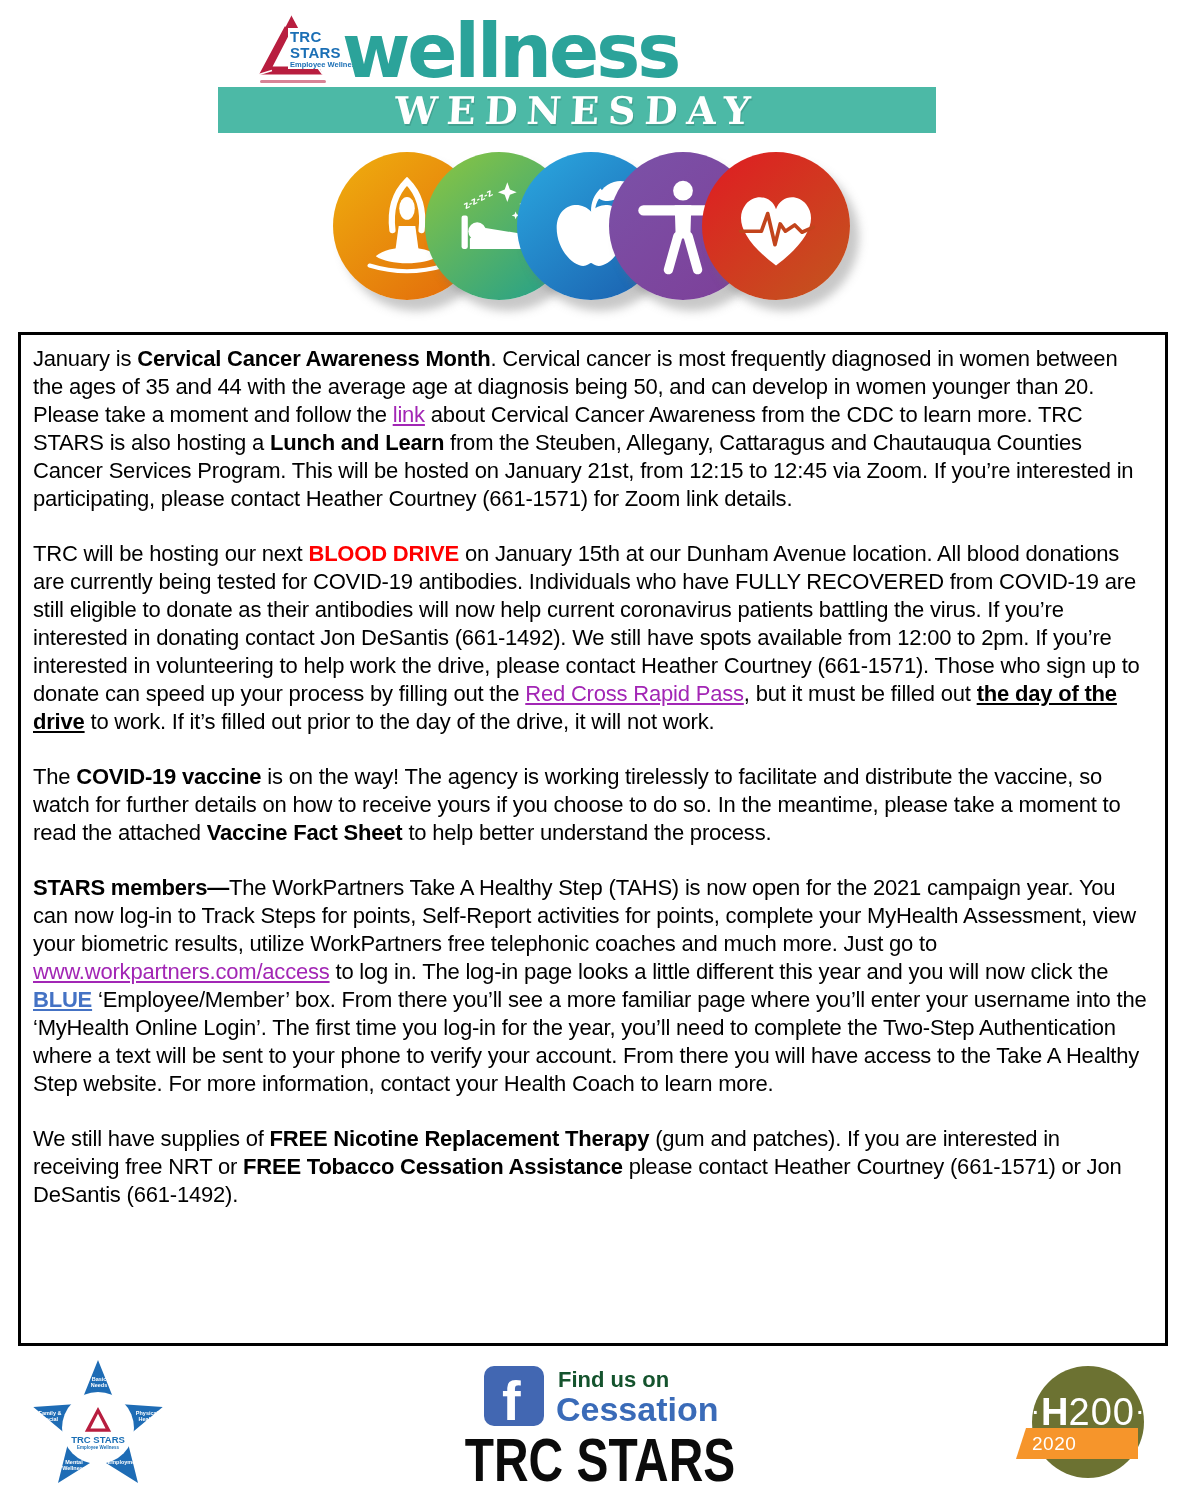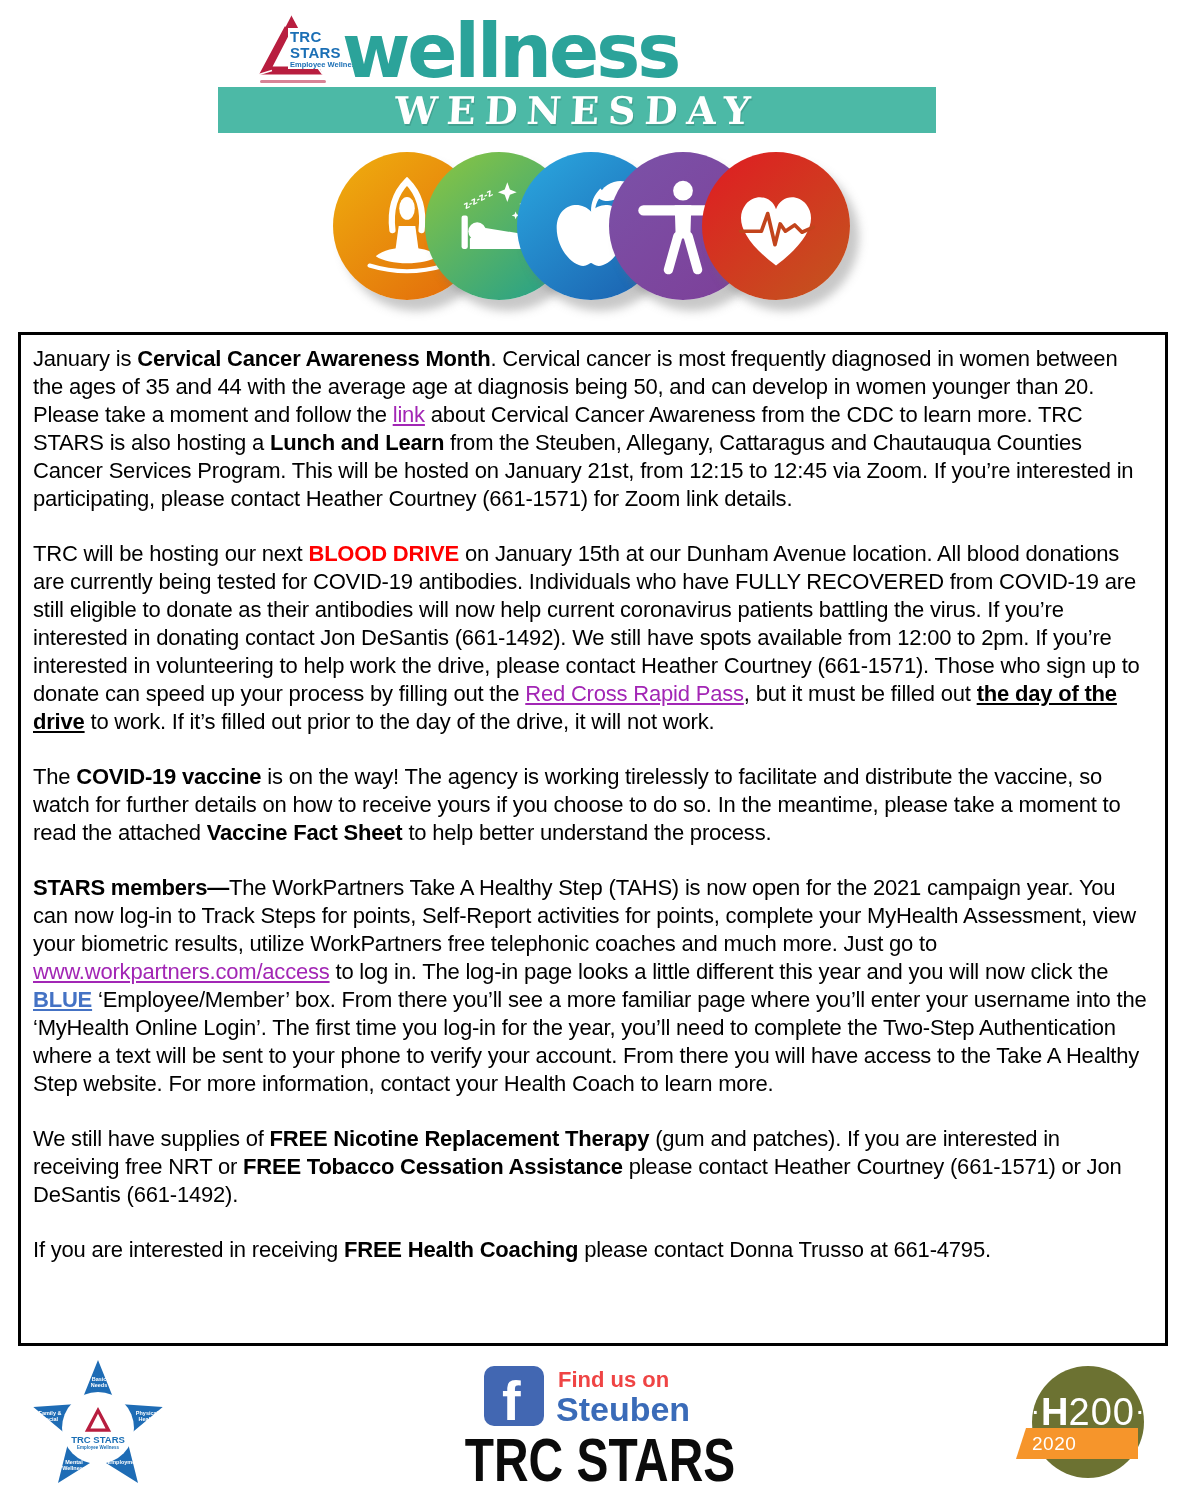--- a/index.html
+++ b/index.html
@@ -60,21 +60,21 @@
   .lbl-top{left:49px;top:20px;}
   .lbl-left{left:0px;top:54px;}
   .lbl-right{left:97px;top:54px;}
   .lbl-bl{left:24px;top:103px;}
   .lbl-br{left:74px;top:103px;}
 
   .fb-icon{position:absolute;left:484px;top:1366px;width:60px;height:60px;border-radius:10px;
            background:#4267B2;overflow:hidden;}
   .fb-icon span{position:absolute;left:18px;top:2px;color:#fff;font-weight:bold;font-size:56px;
                 font-family:"Liberation Sans", sans-serif;}
-  .fb-line1{position:absolute;left:558px;top:1367px;font-size:22px;font-weight:bold;color:#ef4444;}
+  .fb-line1{position:absolute;left:558px;top:1367px;font-size:22px;font-weight:bold;color:#14532d;}
   .fb-line2{position:absolute;left:556px;top:1390px;font-size:34px;font-weight:bold;color:#3A6BB8;}
   .trc-wordmark{position:absolute;left:430px;top:1424px;width:340px;text-align:center;
                 font-size:57px;font-weight:bold;color:#0b0b0b;letter-spacing:0px;
                 transform:scaleX(.84) scaleY(1.08);transform-origin:center top;
                 font-family:"Liberation Sans", sans-serif;}
 
   .badge-circle{position:absolute;left:1032px;top:1366px;width:112px;height:112px;border-radius:50%;
                 background:#6C7232;display:flex;align-items:center;justify-content:center;
                 padding-bottom:20px;box-sizing:border-box;z-index:1;}
   .badge-circle .dot{color:#fff;font-size:20px;font-weight:bold;margin:0 2px;}
@@ -154,21 +154,20 @@
       </svg>
     </div>
   </div>
 
   <section class="content-box">
       <p class="para"><span class="seg-plain">January is </span><span class="seg-bold">Cervical Cancer Awareness Month</span><span class="seg-plain">. Cervical cancer is most frequently diagnosed in women between the ages of 35 and 44 with the average age at diagnosis being 50, and can develop in women younger than 20. Please take a moment and follow the </span><a class="seg-link">link</a><span class="seg-plain"> about Cervical Cancer  Awareness from the CDC to learn more. TRC STARS is also hosting a </span><span class="seg-bold">Lunch and Learn</span><span class="seg-plain"> from the Steuben, Allegany, Cattaragus and Chautauqua Counties Cancer Services Program. This will be hosted on January 21st, from 12:15 to 12:45 via Zoom. If you’re interested in participating, please contact Heather Courtney (661-1571) for Zoom link details.</span></p>
       <p class="para"><span class="seg-plain">TRC will be hosting our next </span><span class="seg-bold-red">BLOOD DRIVE</span><span class="seg-plain"> on January 15th at our Dunham Avenue location. All blood donations are currently being tested for COVID-19 antibodies. Individuals who have FULLY RECOVERED from COVID-19 are still eligible to donate as their antibodies will now help current coronavirus patients battling the virus.  If you’re interested in donating contact Jon DeSantis (661-1492). We still have spots available from 12:00 to 2pm. If you’re interested in volunteering to help work the drive, please contact Heather Courtney (661-1571). Those who sign up to donate can speed up your process by filling out the </span><a class="seg-link">Red Cross Rapid Pass</a><span class="seg-plain">, but it must be filled out </span><span class="seg-bold-underline">the day of the drive</span><span class="seg-plain"> to work. If it’s filled out prior to the day of the drive, it will not work.</span></p>
       <p class="para"><span class="seg-plain">The </span><span class="seg-bold">COVID-19 vaccine</span><span class="seg-plain"> is on the way! The agency is working tirelessly to facilitate and distribute the vaccine, so watch for further details on how to receive yours if you choose to do so. In the meantime, please take a moment to read the attached </span><span class="seg-bold">Vaccine Fact Sheet</span><span class="seg-plain"> to help better understand the process.</span></p>
       <p class="para"><span class="seg-bold">STARS members—</span><span class="seg-plain">The WorkPartners Take A Healthy Step (TAHS) is now open for the 2021 campaign year. You can now log-in to Track Steps for points, Self-Report activities for points, complete your MyHealth Assessment, view your biometric results, utilize WorkPartners free telephonic coaches and much more. Just go to </span><a class="seg-link">www.workpartners.com/access</a><span class="seg-plain"> to log in. The log-in page looks a little different this year and you will now click the </span><a class="seg-link-blue">BLUE</a><span class="seg-plain"> ‘Employee/Member’ box. From there you’ll see a more familiar page where you’ll enter your username into the ‘MyHealth Online Login’. The first time you log-in for the year, you’ll need to complete the Two-Step Authentication where a text will be sent to your phone to verify your account. From there you will have access to the Take A Healthy Step website. For more information, contact your Health Coach to learn more.</span></p>
       <p class="para"><span class="seg-plain">We still have supplies of </span><span class="seg-bold">FREE Nicotine Replacement Therapy</span><span class="seg-plain"> (gum and patches). If you are interested in receiving free NRT or </span><span class="seg-bold">FREE Tobacco Cessation Assistance</span><span class="seg-plain"> please contact Heather Courtney (661-1571) or Jon DeSantis (661-1492).</span></p>
-      <p class="para"><span class="seg-plain">If you are interested in receiving </span><span class="seg-bold">FREE Health Coaching</span><span class="seg-plain"> please contact Donna Trusso at 661-4795.</span></p>
     </section>
 
   <div class="star-wrap">
     <svg class="star" viewBox="0 0 140 140">
       <polygon points="70,4 87.6,47.7 134.7,51 98.5,81.3 110,127 70,102 30,127 41.5,81.3 5.3,51 52.4,47.7" fill="#1E6CB5"></polygon>
     </svg>
     <div class="star-label lbl-top">
       <div>Basic</div>
       <div>Needs</div>
     </div>
@@ -194,21 +193,21 @@
       </svg>
       <div class="star-center-title">TRC STARS</div>
       <div class="star-center-sub">Employee Wellness</div>
     </div>
   </div>
 
   <div class="fb-icon" style="background: rgb(66, 103, 178);">
     <span>f</span>
   </div>
   <div class="fb-line1">Find us on</div>
-  <div class="fb-line2">Steuben</div>
+  <div class="fb-line2">Cessation</div>
   <div class="trc-wordmark">TRC STARS</div>
 
   <div class="badge-circle" style="background: rgb(108, 114, 50);">
     <span class="dot">·</span>
       <span class="badge-h">H</span>
       <span class="badge-100">200</span>
       <span class="dot">·</span>
   </div>
   <div class="badge-ribbon" style="background: rgb(246, 149, 43);">2020 WINNER</div>
 

